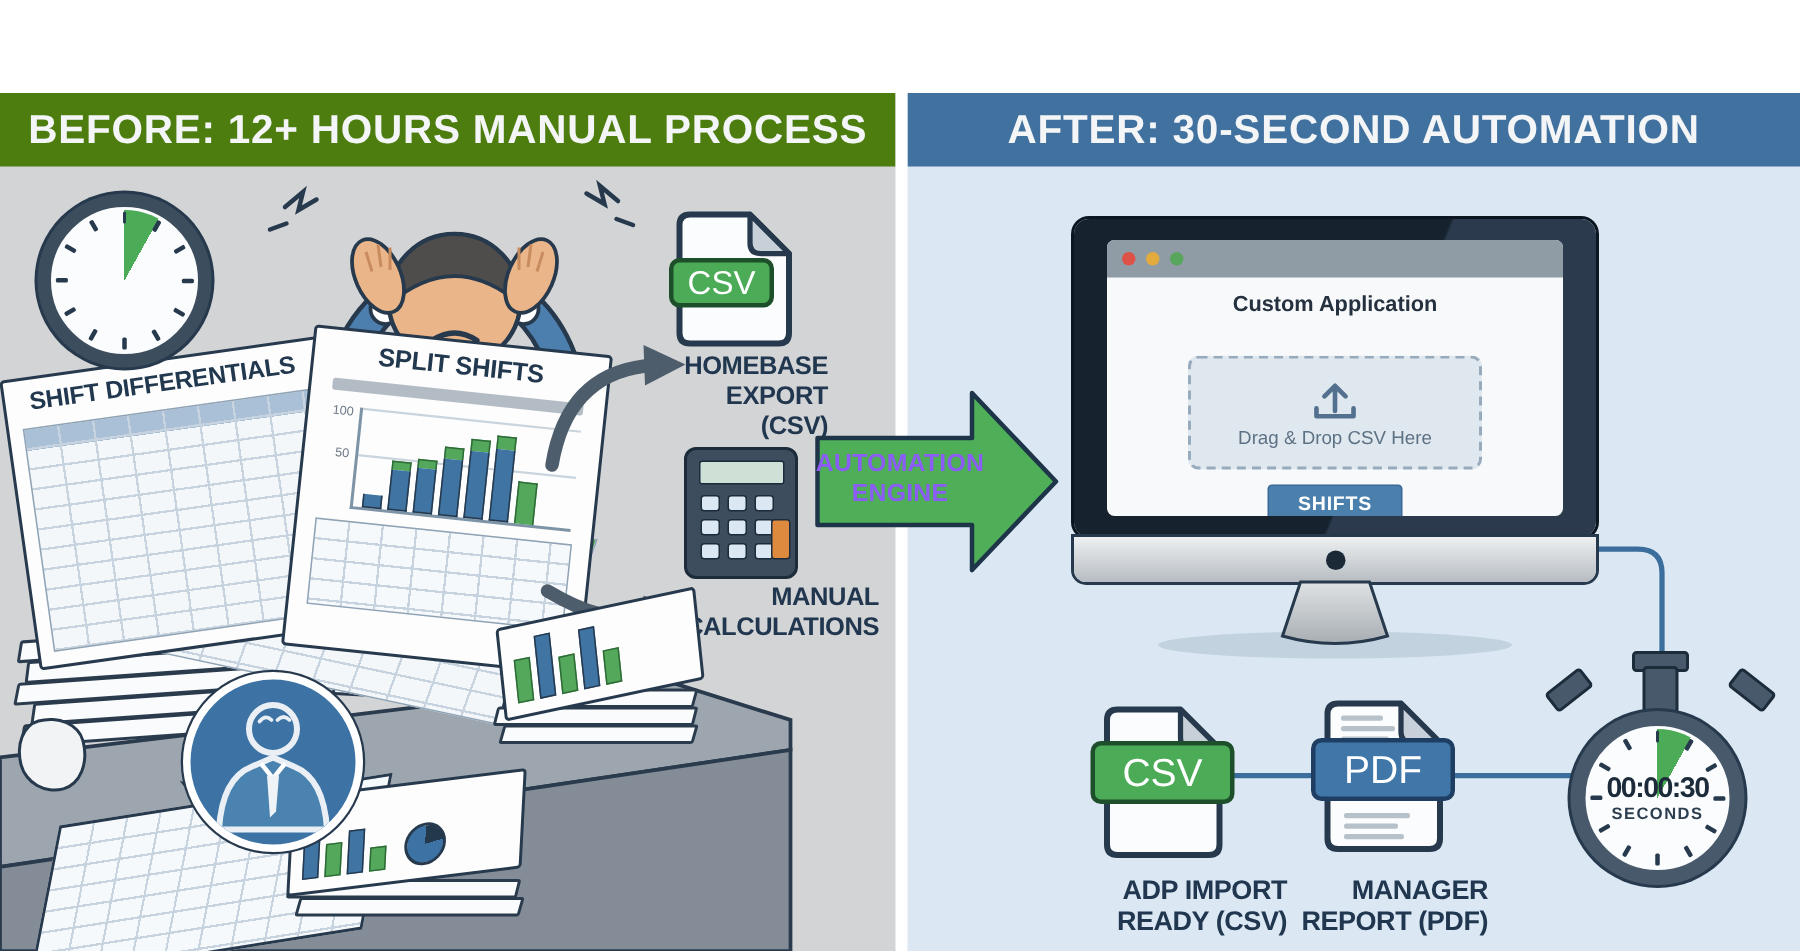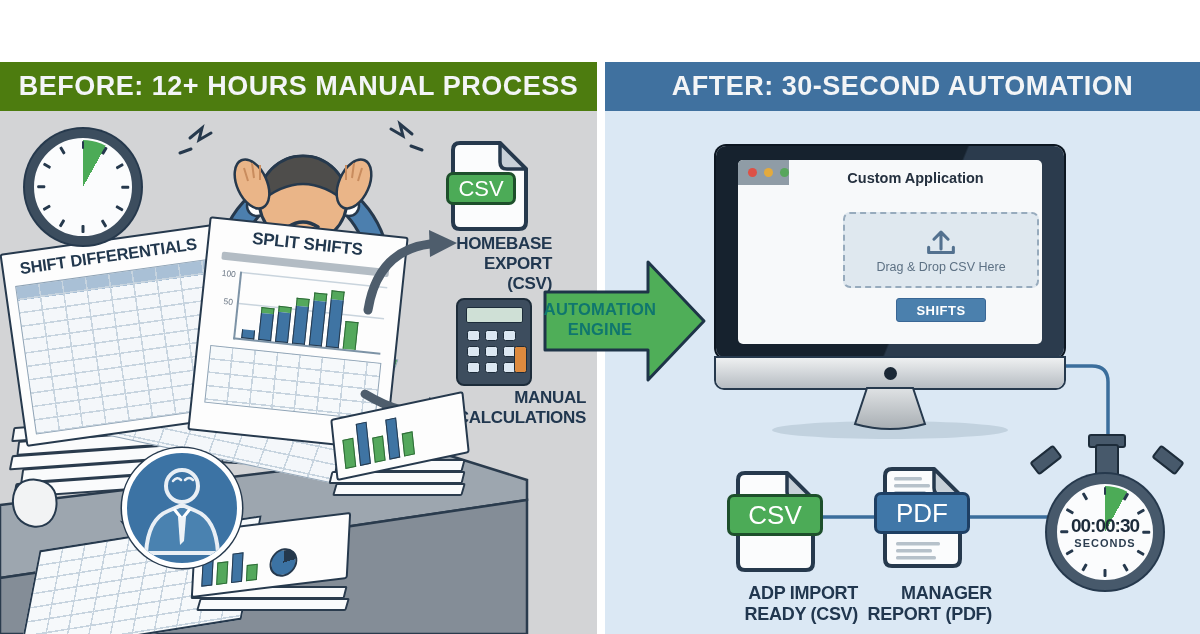--- a/index.html
+++ b/index.html
@@ -88,25 +88,25 @@
     font-size:17px;line-height:1.18;letter-spacing:-.3px;}
 
   
   .calc{background:#3d4d5e;border:2.5px solid #1d2c3a;border-radius:8px;}
   .calc-screen{position:absolute;left:8px;top:7px;width:57px;height:16px;background:#cfe0d6;border:1.5px solid #1d2c3a;border-radius:2px;}
   .calc-btn{position:absolute;width:13px;height:11px;background:#dbe7f2;border:1.5px solid #1d2c3a;border-radius:2.5px;}
   .calc-orange{position:absolute;width:13px;height:27px;background:#dd8a3e;border:1.5px solid #1d2c3a;border-radius:2.5px;}
 
   
   .arrow-label{display:flex;align-items:center;justify-content:center;text-align:center;
-    font-weight:bold;color:#0f766e;font-size:16.5px;line-height:1.2;white-space:pre-line;letter-spacing:.2px;}
+    font-weight:bold;color:#8b5cf6;font-size:16.5px;line-height:1.2;white-space:pre-line;letter-spacing:.2px;}
 
   
   .monitor-frame{background:linear-gradient(112deg,#16222e 58%,#2b3b4d 58.5%);border-radius:10px;box-shadow:0 0 0 2px #0c1621;}
-  .window{background:#f7f9fa;border-radius:5px;overflow:hidden;display:flex;}
+  .window{background:#f7f9fa;border-radius:5px;overflow:hidden;display:flex;flex-direction:column;}
   .chrome{height:25px;background:#8f9ca6;display:flex;align-items:center;padding-left:10px;gap:7px;flex:none;}
   .dot{width:9px;height:9px;border-radius:50%;}
   .win-title{text-align:center;font-size:14.5px;font-weight:bold;color:#25313f;margin-top:10px;}
   .dropzone{position:absolute;left:54px;top:52px;width:196px;height:76px;background:#dfe8ef;
     border:2px dashed #97abbd;border-radius:7px;display:flex;flex-direction:column;align-items:center;justify-content:center;gap:4px;}
   .dropzone-text{font-size:12.5px;color:#5d7184;}
   .process-btn{position:absolute;left:107px;top:138px;width:90px;height:24px;background:#4b80ad;border:1.5px solid #3a6795;
     border-radius:3px;color:#fff;font-weight:bold;font-size:13px;letter-spacing:.5px;
     display:flex;align-items:center;justify-content:center;}
   .chin{background:linear-gradient(#eef0f1,#b6bcc2);border-radius:0 0 8px 8px;box-shadow:0 0 0 2px #26394d;}

